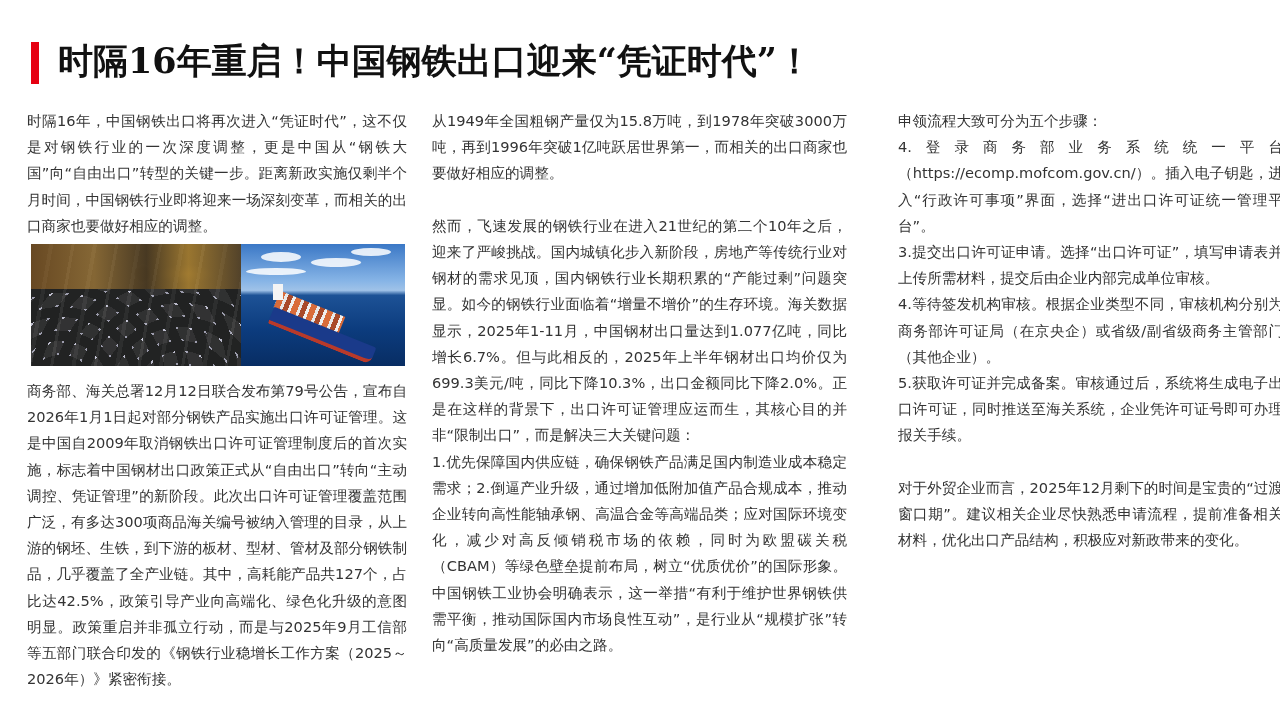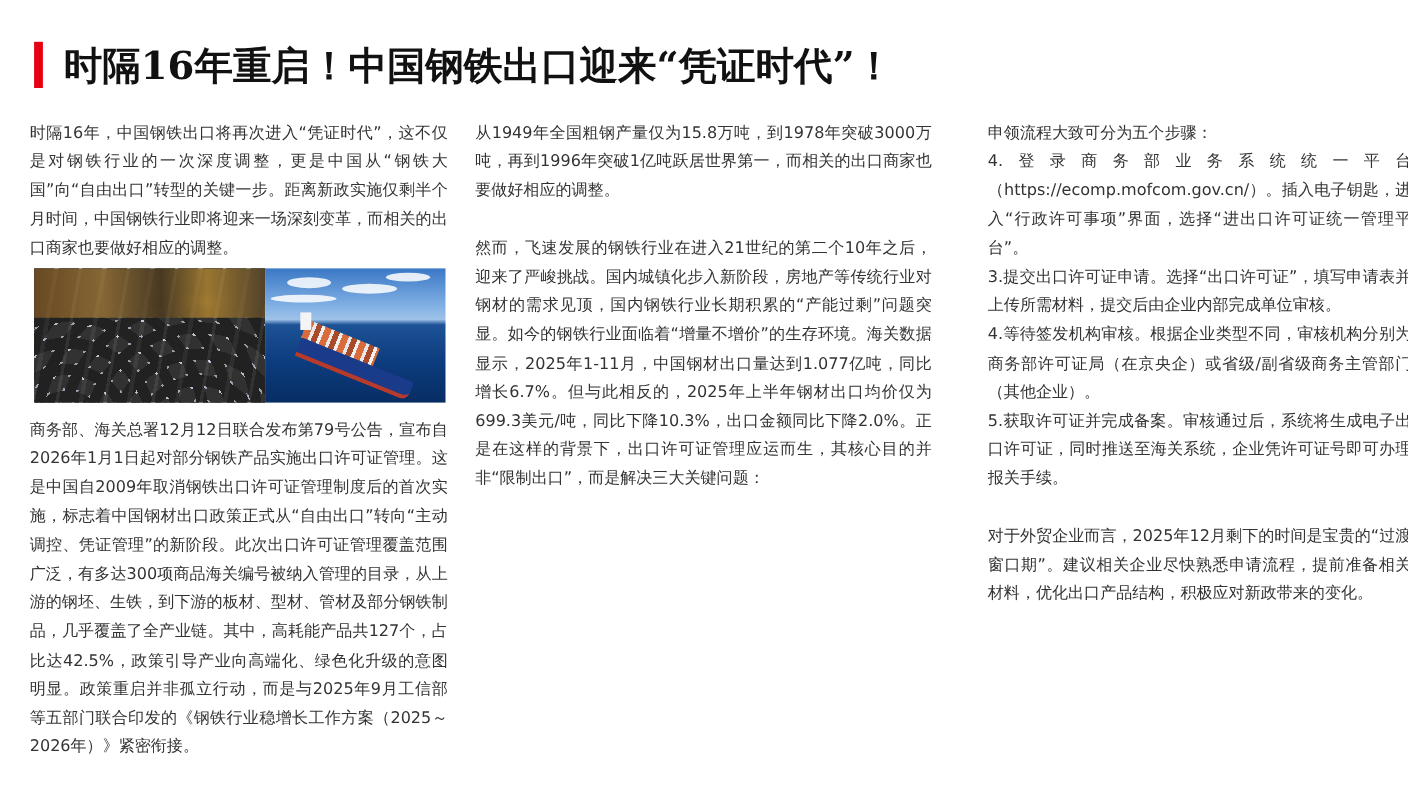--- a/index.html
+++ b/index.html
@@ -5,21 +5,21 @@
   html, body { margin: 0; padding: 0; }
   body {
     width: 1280px; height: 720px; overflow: hidden;
     background: #ffffff;
     font-family: "DejaVu Sans", "Liberation Sans", sans-serif;
     color: #333333;
     position: relative;
   }
   .title-wrap {
     position: absolute; left: 31px; top: 38px; height: 46px;
-    display: flex; align-items: flex-start;
+    display: flex; align-items: flex-end;
   }
   .title-bar {
     width: 8px; height: 42px; background: #e60012; margin-right: 19px;
   }
   .title {
     font-family: "DejaVu Serif", "Liberation Serif", serif;
     font-weight: bold; font-size: 35px; color: #111111;
     letter-spacing: 0px; white-space: nowrap; line-height: 46px;
   }
   .col {
@@ -101,20 +101,21 @@
     </div>
   </div>
   <div style="height:12px"></div>
   <p>商务部、海关总署12月12日联合发布第79号公告，宣布自2026年1月1日起对部分钢铁产品实施出口许可证管理。这是中国自2009年取消钢铁出口许可证管理制度后的首次实施，标志着中国钢材出口政策正式从“自由出口”转向“主动调控、凭证管理”的新阶段。此次出口许可证管理覆盖范围广泛，有多达300项商品海关编号被纳入管理的目录，从上游的钢坯、生铁，到下游的板材、型材、管材及部分钢铁制品，几乎覆盖了全产业链。其中，高耗能产品共127个，占比达42.5%，政策引导产业向高端化、绿色化升级的意图明显。政策重启并非孤立行动，而是与2025年9月工信部等五部门联合印发的《钢铁行业稳增长工作方案（2025～2026年）》紧密衔接。</p>
 </div>
 
 <div class="col" id="col2">
   <p>从1949年全国粗钢产量仅为15.8万吨，到1978年突破3000万吨，再到1996年突破1亿吨跃居世界第一，而相关的出口商家也要做好相应的调整。</p>
   <div class="gap"></div>
   <p>然而，飞速发展的钢铁行业在进入21世纪的第二个10年之后，迎来了严峻挑战。国内城镇化步入新阶段，房地产等传统行业对钢材的需求见顶，国内钢铁行业长期积累的“产能过剩”问题突显。如今的钢铁行业面临着“增量不增价”的生存环境。海关数据显示，2025年1-11月，中国钢材出口量达到1.077亿吨，同比增长6.7%。但与此相反的，2025年上半年钢材出口均价仅为699.3美元/吨，同比下降10.3%，出口金额同比下降2.0%。正是在这样的背景下，出口许可证管理应运而生，其核心目的并非“限制出口”，而是解决三大关键问题：</p>
+  <p>1.优先保障国内供应链，确保钢铁产品满足国内制造业成本稳定需求；2.倒逼产业升级，通过增加低附加值产品合规成本，推动企业转向高性能轴承钢、高温合金等高端品类；应对国际环境变化，减少对高反倾销税市场的依赖，同时为欧盟碳关税（CBAM）等绿色壁垒提前布局，树立“优质优价”的国际形象。中国钢铁工业协会明确表示，这一举措“有利于维护世界钢铁供需平衡，推动国际国内市场良性互动”，是行业从“规模扩张”转向“高质量发展”的必由之路。</p>
 </div>
 
 <div class="col" id="col3">
   <p>申领流程大致可分为五个步骤：</p>
   <p>4.登录商务部业务系统统一平台（https://ecomp.mofcom.gov.cn/）。插入电子钥匙，进入“行政许可事项”界面，选择“进出口许可证统一管理平台”。</p>
   <p>3.提交出口许可证申请。选择“出口许可证”，填写申请表并上传所需材料，提交后由企业内部完成单位审核。</p>
   <p>4.等待签发机构审核。根据企业类型不同，审核机构分别为商务部许可证局（在京央企）或省级/副省级商务主管部门（其他企业）。</p>
   <p>5.获取许可证并完成备案。审核通过后，系统将生成电子出口许可证，同时推送至海关系统，企业凭许可证号即可办理报关手续。</p>
   <div class="gap"></div>
   <p>对于外贸企业而言，2025年12月剩下的时间是宝贵的“过渡窗口期”。建议相关企业尽快熟悉申请流程，提前准备相关材料，优化出口产品结构，积极应对新政带来的变化。</p>

